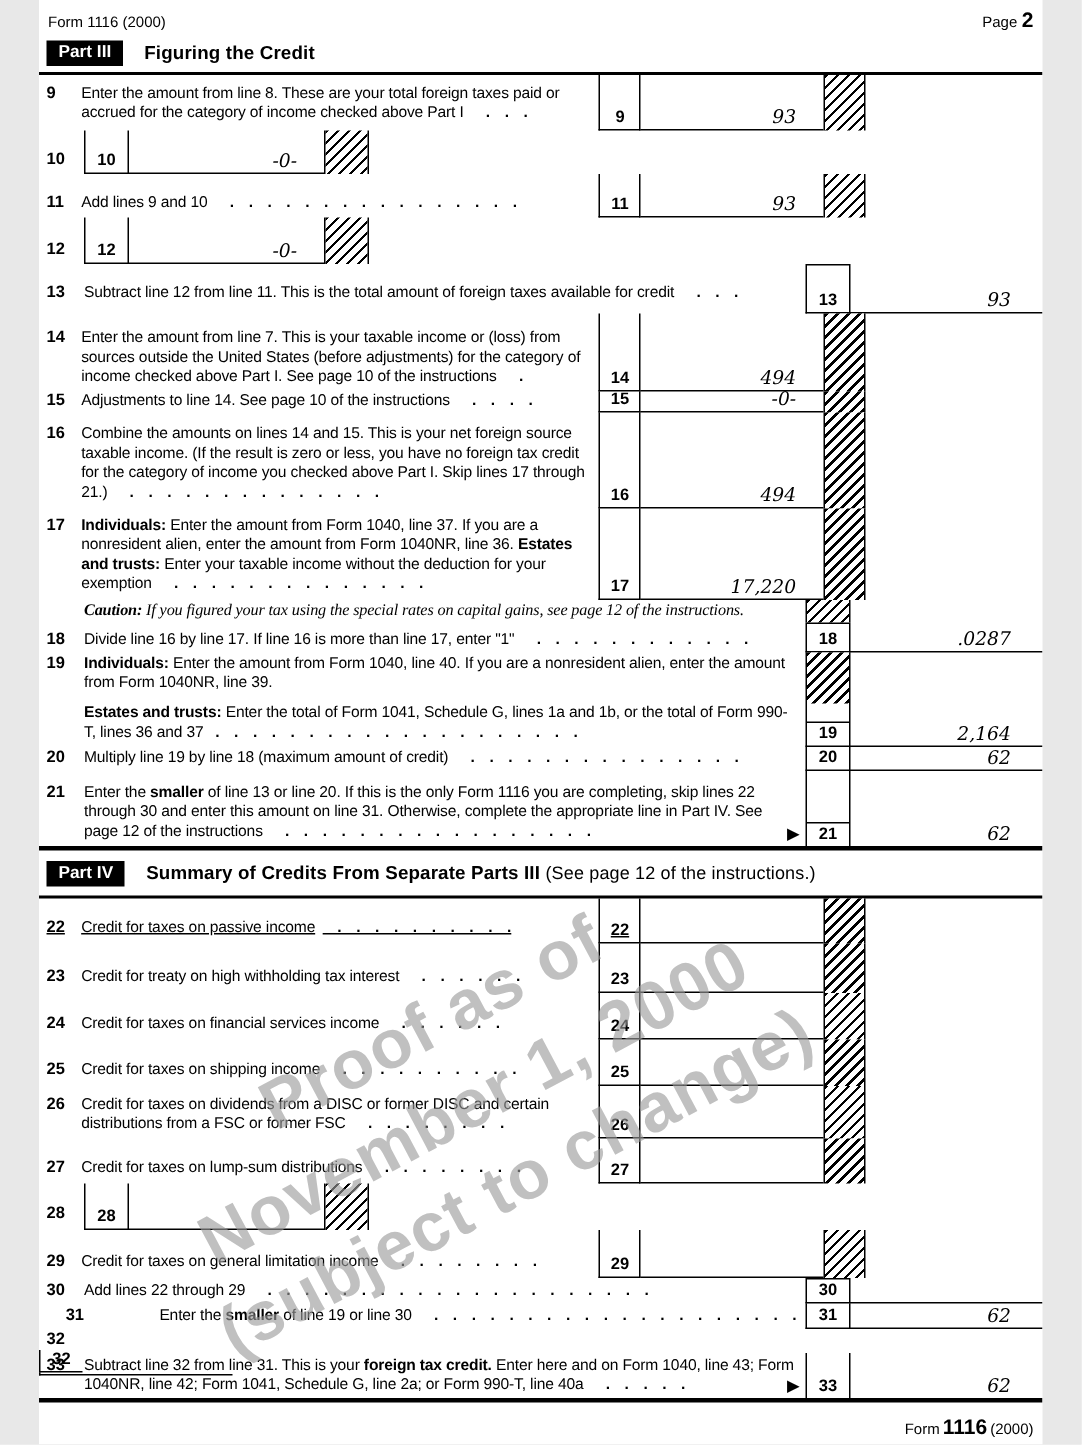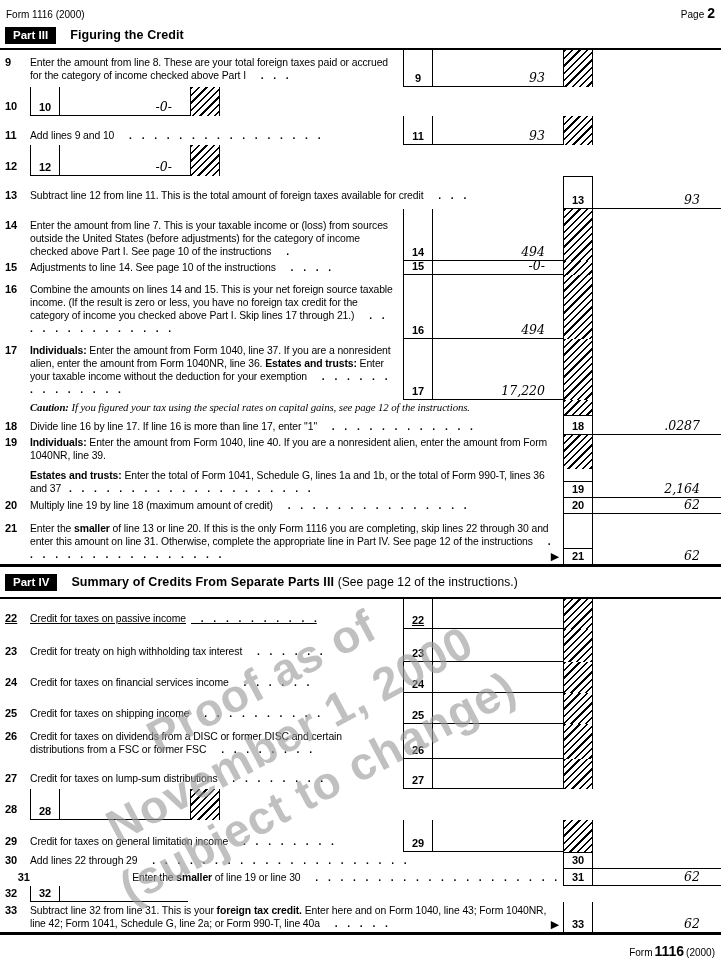--- a/index.html
+++ b/index.html
@@ -1,16 +1,16 @@
 <!DOCTYPE html>
 <html><head>
 <meta charset="utf-8">
 <style>
   html,body{margin:0;padding:0;background:#e8e8e8;}
-  .page{position:relative;width:721px;height:963px;background:#fff;color:#000;
+  .page{position:relative;width:669px;height:963px;background:#fff;color:#000;
         font-family:"Liberation Sans",sans-serif;overflow:hidden;margin:0 auto;}
   
   .pagehead{height:22px;padding:5px 6px 0 6px;box-sizing:border-box;display:flex;
             justify-content:space-between;align-items:baseline;}
   .formid{font-size:10px;}
   .pageno{font-size:10px;}
   .pageno b{font-size:14px;margin-left:3px;}
   
   .badgerow{display:flex;align-items:center;padding-left:5px;box-sizing:border-box;}
   .badgerow.p3{height:26px;}
@@ -269,21 +269,21 @@
         <div class="cell valr bb"></div>
       </div>
       <div class="row" style="height: 17px; text-align: right;">
         <div class="cell no" style="padding-top: 2px;">31</div>
         <div class="cell desc descwide" style="padding-top: 2px;"><span>Enter the </span><span class="b">smaller</span><span> of line 19 or line 30</span><span class="leader"> . . . . . . . . . . . . . . . . . . . .</span></div>
         <div class="cell aux col4 bb">
           <div class="nb2 grow">31</div>
         </div>
         <div class="cell valr bb">62</div>
       </div>
-      <div class="row" style="height: 16px;">
+      <div class="row" style="height: 16px; flex-direction: column;">
         <div class="cell no" style="padding-top: 1px;">32</div>
         <div class="cell aux col4 bb">
           <div class="nb2 grow">32</div>
         </div>
         <div class="cell valr bb"></div>
       </div>
       <div class="row" style="height: 30px;">
         <div class="cell no" style="padding-top: 2px;">33</div>
         <div class="cell desc descwide" style="padding-top: 2px;"><span>Subtract line 32 from line 31. This is your </span><span class="b">foreign tax credit.</span><span> Enter here and on Form 1040, line 43; Form 1040NR, line 42; Form 1041, Schedule G, line 2a; or Form 990-T, line 40a</span><span class="leader"> . . . . .</span><span class="arrow">▶</span></div>
         <div class="cell aux col4">

